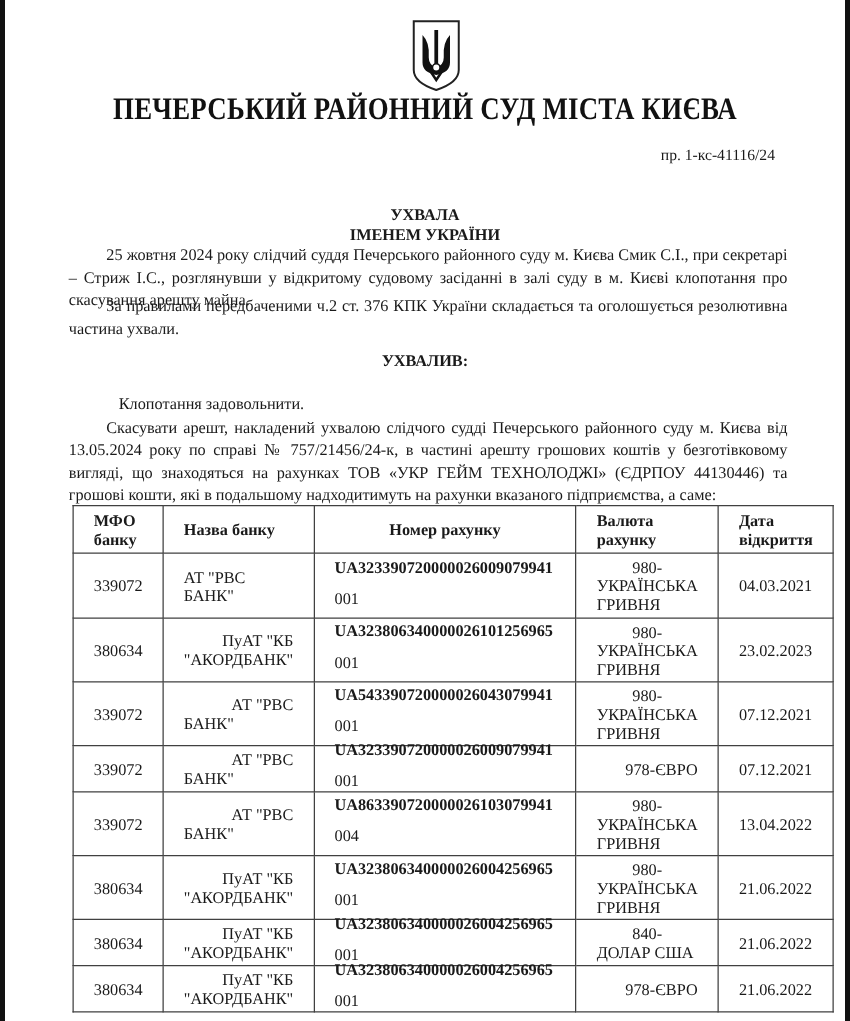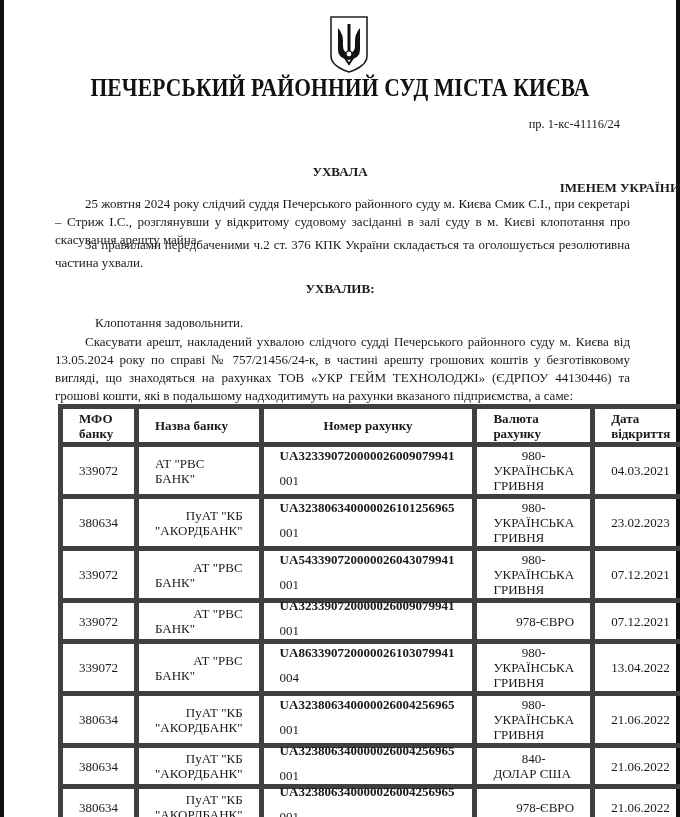--- a/index.html
+++ b/index.html
@@ -25,21 +25,21 @@
   .heading { left: 0; width: 680px; text-align: center; font-weight: bold; font-size: 13px; }
   .para {
     left: 55px; width: 575px; font-size: 13px; line-height: 18px; text-align: justify;
   }
   .para .ind { display: inline-block; width: 30px; }
   table.accts {
     position: absolute; left: 58px; top: 404px; width: 572px;
     border-collapse: collapse; font-size: 13px; line-height: 15px;
   }
   table.accts td, table.accts th {
-    border: 5px solid #404040; padding: 1px 16px; vertical-align: middle;
+    border: 1px solid #404040; padding: 1px 16px; vertical-align: middle;
   }
   table.accts th { font-weight: bold; text-align: left; }
   table.accts th.center { text-align: center; }
   .col-mfo { width: 46px; }
   .col-bank { width: 81px; }
   .col-acc { width: 241px; }
   .col-cur { width: 66px; }
   .col-date { width: 118px; }
   .acc-num { display: block; text-align: right; padding-right: 2px; margin-top: -6px; font-weight: bold; }
   .acc-suffix { display: block; text-align: left; margin-top: 10px; }
@@ -65,21 +65,21 @@
   </svg>
 </div>
 
 <div class="abs court-title">ПЕЧЕРСЬКИЙ РАЙОННИЙ СУД МІСТА КИЄВА</div>
 
 <div class="abs case-no">
   <div>пр. 1-кс-41116/24</div>
 </div>
 
 <div class="abs heading" style="top:164px;">УХВАЛА</div>
-<div class="abs heading" style="top:180px;text-align:right;">ІМЕНЕМ  УКРАЇНИ</div>
+<div class="abs heading" style="top:180px;">ІМЕНЕМ  УКРАЇНИ</div>
 
 <div class="abs para" style="top:195px;"><span class="ind"></span><span>25 жовтня 2024 року слідчий суддя Печерського районного суду м. Києва Смик С.І., при секретарі – Стриж І.С., розглянувши у відкритому судовому засіданні в залі суду в м. Києві клопотання про скасування арешту майна.</span></div>
 <div class="abs para" style="top:236px;"><span class="ind"></span><span>За правилами передбаченими ч.2 ст. 376 КПК України складається та оголошується резолютивна частина ухвали.</span></div>
 
 <div class="abs heading" style="top:281px;">УХВАЛИВ:</div>
 
 <div class="abs para" style="top:314px;"><span class="ind" style="width:40px"></span><span>Клопотання задовольнити.</span></div>
 <div class="abs para" style="top:333px;"><span class="ind"></span><span>Скасувати арешт, накладений ухвалою слідчого судді Печерського районного суду м. Києва від 13.05.2024 року по справі № 757/21456/24-к, в частині арешту грошових коштів у безготівковому вигляді, що знаходяться на рахунках ТОВ «УКР ГЕЙМ ТЕХНОЛОДЖІ» (ЄДРПОУ 44130446) та грошові кошти, які в подальшому надходитимуть на рахунки вказаного підприємства, а саме:</span></div>
 
 <table class="accts">

